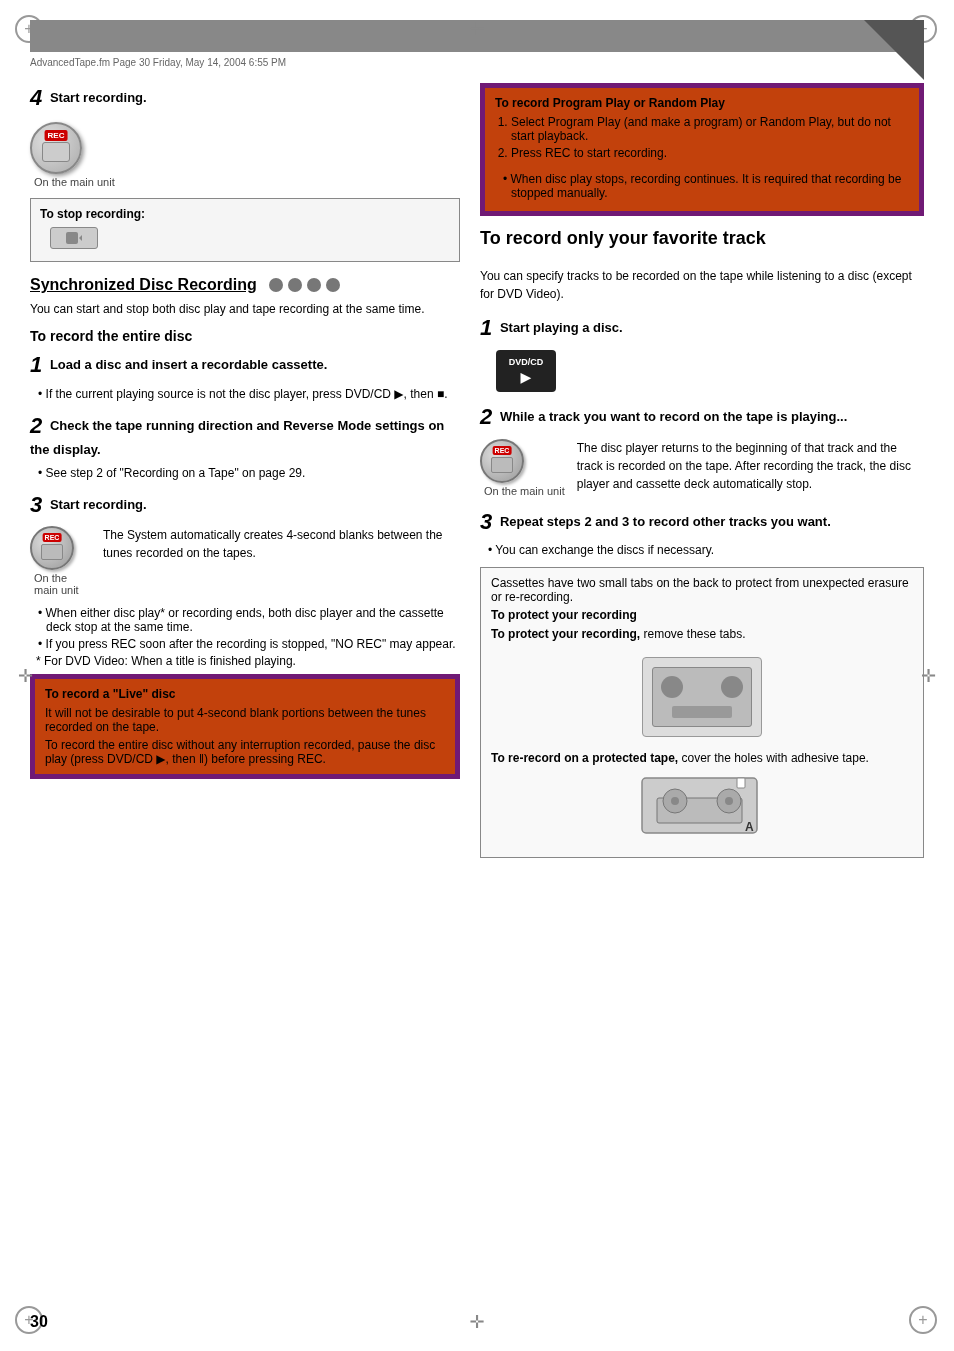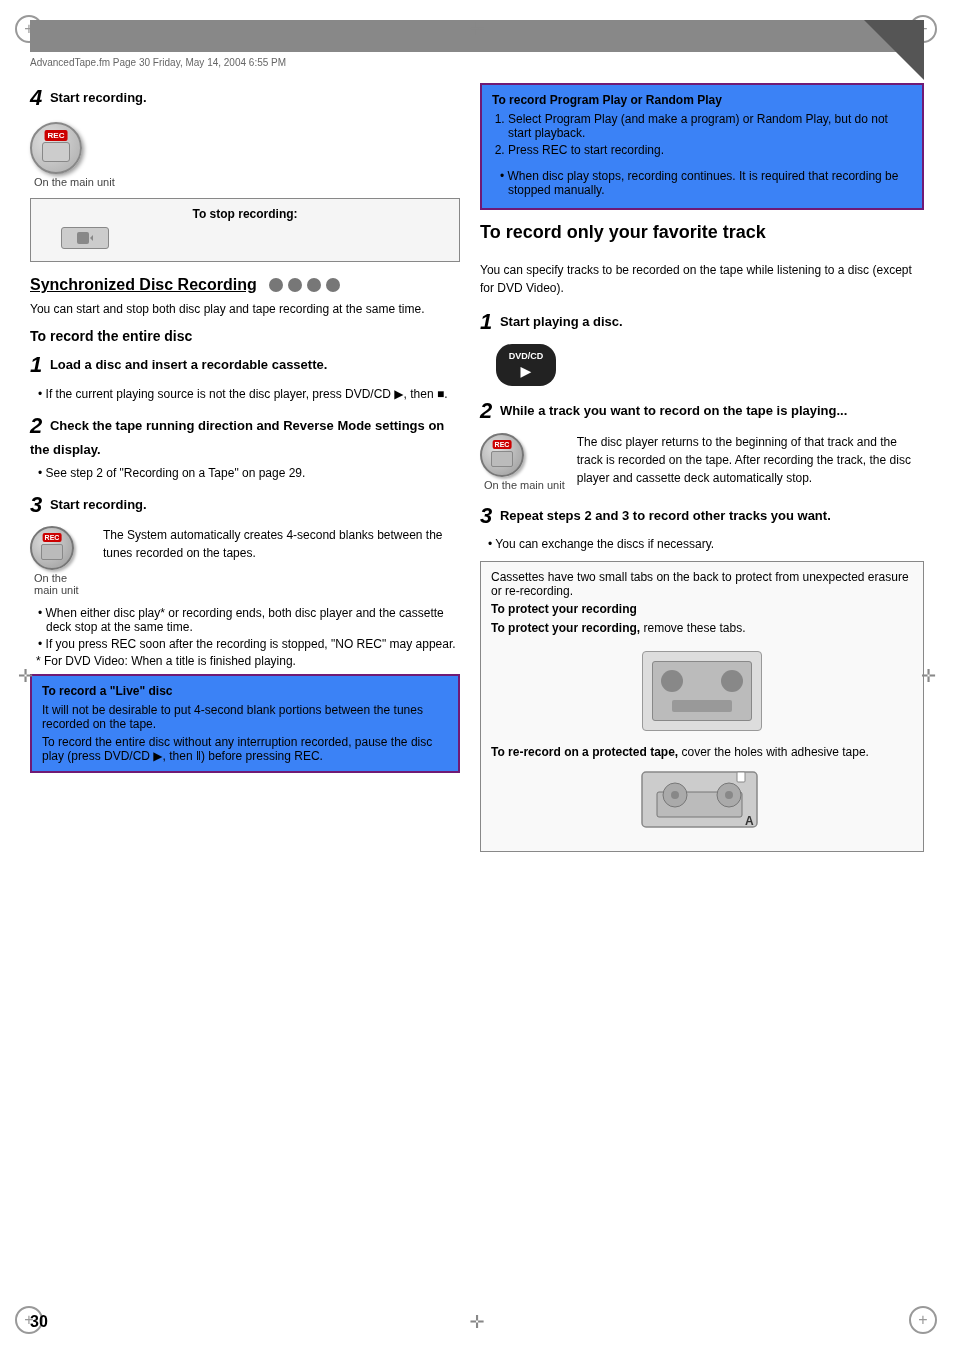--- a/index.html
+++ b/index.html
@@ -154,46 +154,45 @@
     }
     .on-main-unit {
       font-size: 11px;
       color: #444;
       margin-top: 2px;
       margin-left: 4px;
     }
 
     
     .info-box {
-      border: 2px solid #701a75;
+      border: 5px solid #701a75;
       padding: 8px 10px;
       margin-bottom: 12px;
       font-size: 12px;
-      background: #3b82f6;
+      background: #c2410c;
     }
     .info-box-title {
       font-weight: bold;
       font-size: 12px;
       margin-bottom: 5px;
     }
     .info-box ol {
       margin-left: 16px;
       margin-bottom: 4px;
     }
     .info-box ol li {
       margin-bottom: 3px;
     }
 
     
     .stop-box {
       border: 1px solid #888;
-      padding: 8px 20px;
+      padding: 8px 9px;
       margin-bottom: 14px;
       background: #f5f5f5;
-      text-align: center;
     }
     .stop-box-title {
       font-weight: bold;
       font-size: 12px;
       margin-bottom: 6px;
     }
 
     
     .section-heading {
       font-size: 16px;
@@ -226,21 +225,21 @@
       font-size: 14px;
       font-weight: bold;
       margin: 8px 0 6px 0;
     }
 
     
     .dvdcd-button {
       width: 60px;
       height: 42px;
       background: #222;
-      border-radius: 16px;
+      border-radius: 4px;
       display: flex;
       flex-direction: column;
       align-items: center;
       justify-content: center;
       margin: 6px 0;
       position: relative;
     }
     .dvdcd-label {
       color: #fff;
       font-size: 9px;

